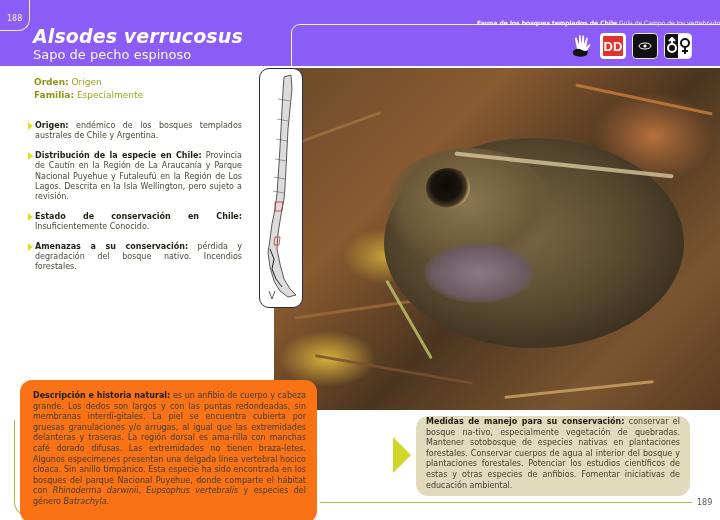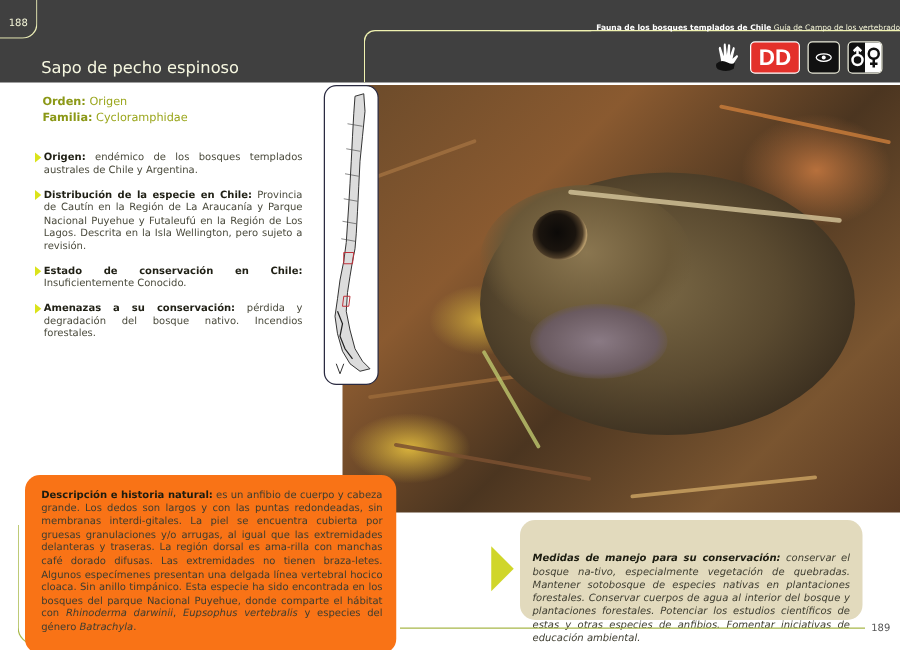--- a/index.html
+++ b/index.html
@@ -2,21 +2,21 @@
 <html><head>
 <meta charset="utf-8">
 <style>
   * { box-sizing: border-box; margin: 0; padding: 0; }
   html, body { width: 720px; height: 520px; overflow: hidden; background: #ffffff; }
   body { position: relative; font-family: "DejaVu Sans", sans-serif; color: #3a3a2a; }
 
   
   .header {
     position: absolute; left: 0; top: 0; width: 720px; height: 66px;
-    background: #404040;
+    background: #8b5cf6;
   }
   .frame-left {
     position: absolute; left: -6px; top: -6px; width: 36px; height: 37px;
     border: 1px solid #eef0b8; border-radius: 0 0 12px 0; border-left: none; border-top: none;
   }
   .page-num-left {
     position: absolute; left: 7px; top: 14px; font-size: 8px; color: #f4f5d8;
   }
   .frame-right {
     position: absolute; left: 291px; top: 24px; width: 440px; height: 42px;
@@ -34,22 +34,22 @@
   }
   .book-title {
     position: absolute; left: 477px; top: 19px; font-size: 6px; color: #ffffff; white-space: nowrap;
   }
   .book-title b { font-weight: bold; }
   .book-title span.sub { color: #f2f3d6; }
 
   .icons { position: absolute; left: 570px; top: 33px; display: flex; gap: 6px; align-items: center; }
   .ico-hand { width: 24px; height: 26px; }
   .ico-dd {
-    width: 40px; height: 26px; background: #e3312b; color: #fff; font-weight: bold; font-size: 18px;
-    border-radius: 4px; display: flex; align-items: center; justify-content: center; border: 1px solid #ffffff;
+    width: 26px; height: 26px; background: #e3312b; color: #fff; font-weight: bold; font-size: 13px;
+    border-radius: 4px; display: flex; align-items: center; justify-content: center; border: 3px solid #ffffff;
     font-family: "Liberation Sans", sans-serif;
   }
   .ico-eye {
     width: 26px; height: 26px; background: #111; border-radius: 4px; display: flex; align-items: center; justify-content: center;
     border: 1px solid #e9e9d8;
   }
   .ico-sex {
     width: 28px; height: 26px; border-radius: 4px; border: 1px solid #e9e9d8; display: flex; overflow: hidden;
   }
   .ico-sex .m { width: 50%; background: #111; display:flex; align-items:center; justify-content:center; }
@@ -122,37 +122,38 @@
   .desc b { color: #1c1c10; }
   .desc i { font-style: italic; }
 
   
   .mgmt-arrow {
     position: absolute; left: 393px; top: 437px; width: 0; height: 0;
     border-top: 18px solid transparent; border-bottom: 18px solid transparent; border-left: 18px solid #d0d62a;
   }
   .mgmt {
     position: absolute; left: 416px; top: 416px; width: 274px; height: 80px;
-    background: #e2dabd; border-radius: 12px; padding: 26px 10px 0 10px;
-    font-size: 8px; line-height: 10.6px; color: #3e3d30; text-align: justify; font-style: italic;
+    background: #e2dabd; border-radius: 12px; padding: 1px 10px 0 10px;
+    font-size: 8px; line-height: 10.6px; color: #3e3d30; text-align: justify;
   }
   .mgmt b { color: #1c1c10; }
 
   .bottom-line {
     position: absolute; left: 320px; top: 502px; width: 372px; height: 1px; background: #a8b84a;
   }
   .page-num-right { position: absolute; left: 697px; top: 498px; font-size: 8px; color: #555; }
 </style>
 </head>
 <body>
 
 <div class="header">
   <div class="frame-left"></div>
   <div class="page-num-left">188</div>
   <div class="frame-right"></div>
+  <div class="title">Alsodes verrucosus</div>
   <div class="subtitle">Sapo de pecho espinoso</div>
   <div class="header-line"></div>
   <div class="book-title">
     <b>Fauna de los bosques templados de Chile</b>
     <span class="sub">Guía de Campo de los vertebrados terrestres</span>
   </div>
 
   <div class="icons">
     <svg class="ico-hand" viewBox="0 0 24 26">
       <path d="M7 16 L5 6 Q5 4 6.5 4.5 L9 12 L9 3 Q9 1.5 10.5 2 L11.5 11 L12.5 2.5 Q14 2 14.2 3.5 L14 11.5 L16.5 4.5 Q18 4.5 17.8 6 L16 14 L19.5 11 Q21 11.5 20 13 L15.5 20 Q12 23 8.5 21 Z" fill="#ffffff"></path>
@@ -177,21 +178,21 @@
             <circle cx="6" cy="6" r="4" fill="none" stroke="#111" stroke-width="2"></circle>
             <path d="M6 10 L6 17 M3 14 L9 14" stroke="#111" stroke-width="2"></path>
           </svg>
       </div>
     </div>
   </div>
 </div>
 
 <div class="taxon">
   <div><b>Orden:</b> <span>Origen</span></div>
-  <div><b>Familia:</b> <span>Cycloramphidae</span></div>
+  <div><b>Familia:</b> <span>Especialmente</span></div>
 </div>
 
 <div class="facts">
   <div class="fact">
     <span class="arrow"></span>
     <b>Origen:</b><span> endémico de los bosques templados australes de Chile y Argentina.</span>
   </div>
   <div class="fact">
     <span class="arrow"></span>
     <b>Distribución de la especie en Chile:</b><span> Provincia de Cautín en la Región de La Araucanía y Parque Nacional Puyehue y Futaleufú en la Región de Los Lagos. Descrita en la Isla Wellington, pero sujeto a revisión.</span>

